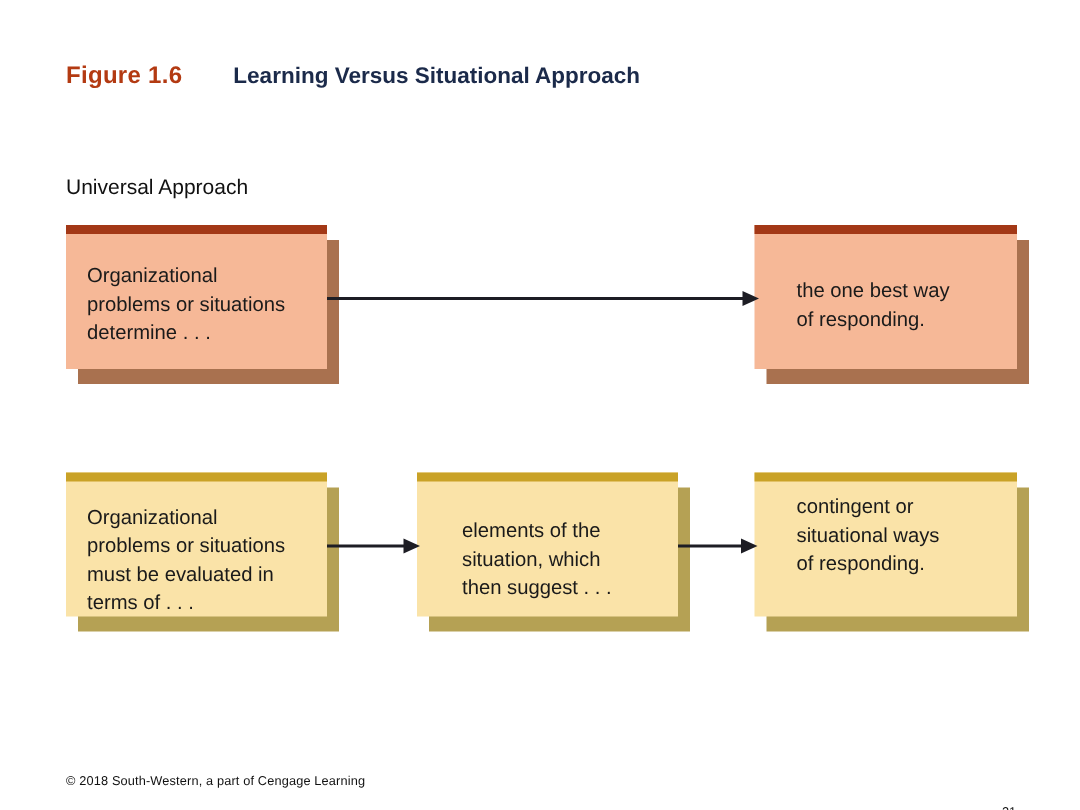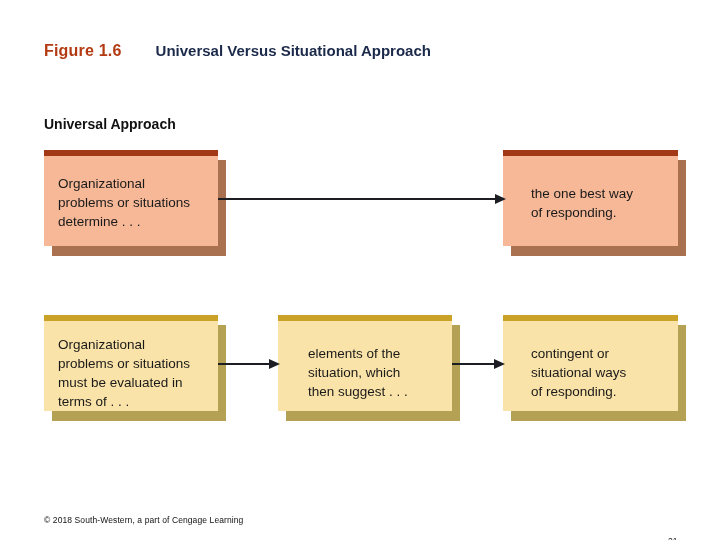--- a/index.html
+++ b/index.html
@@ -43,21 +43,21 @@
     font-weight: bold;
     color: #1B2A4A;
     margin-left: 34px;
     white-space: nowrap;
   }
 
   
   .section-heading {
     position: absolute;
     font-size: 14px;
-    font-weight: bold;
+    font-weight: normal;
     color: #111111;
     white-space: nowrap;
   }
   #heading-universal  { left: 44px; top: 116px; }
   #heading-situational{ left: 44px; top: 281px; }
 
   
   .flow-box {
     position: absolute;
     box-sizing: border-box;
@@ -103,21 +103,21 @@
   #box-universal-right { left: 503px; top: 150px; width: 175px; height: 96px; }
   #box-universal-left  .text  { top: 18px; }
   #box-universal-right .text  { top: 28px; left: 28px; }
 
   
   #box-situational-left   { left: 44px;  top: 315px; width: 174px; height: 96px; }
   #box-situational-middle { left: 278px; top: 315px; width: 174px; height: 96px; }
   #box-situational-right  { left: 503px; top: 315px; width: 175px; height: 96px; }
   #box-situational-left   .text { top: 14px; }
   #box-situational-middle .text { top: 23px; left: 30px; }
-  #box-situational-right  .text { top: 23px; left: 28px; }
+  #box-situational-right  .text { top: 7px; left: 28px; }
 
   
   .arrow {
     position: absolute;
     height: 10px;
     display: flex;
     align-items: center;
   }
   .arrow .line {
     height: 1.6px;
@@ -156,21 +156,21 @@
     margin-top: 21px;
   }
 </style>
 </head>
 <body>
 
 <div id="slide">
 
   <div class="title-row">
     <span class="figure-label">Figure 1.6</span>
-    <span class="figure-title">Universal Versus Situational Approach</span>
+    <span class="figure-title">Learning Versus Situational Approach</span>
   </div>
 
   <div class="section-heading" id="heading-universal">Universal Approach</div>
 
   <div class="flow-box peach" id="box-universal-left">
     <div class="shadow"></div>
     <div class="body">
       <div class="text">Organizational
 problems or situations
 determine . . .</div>

